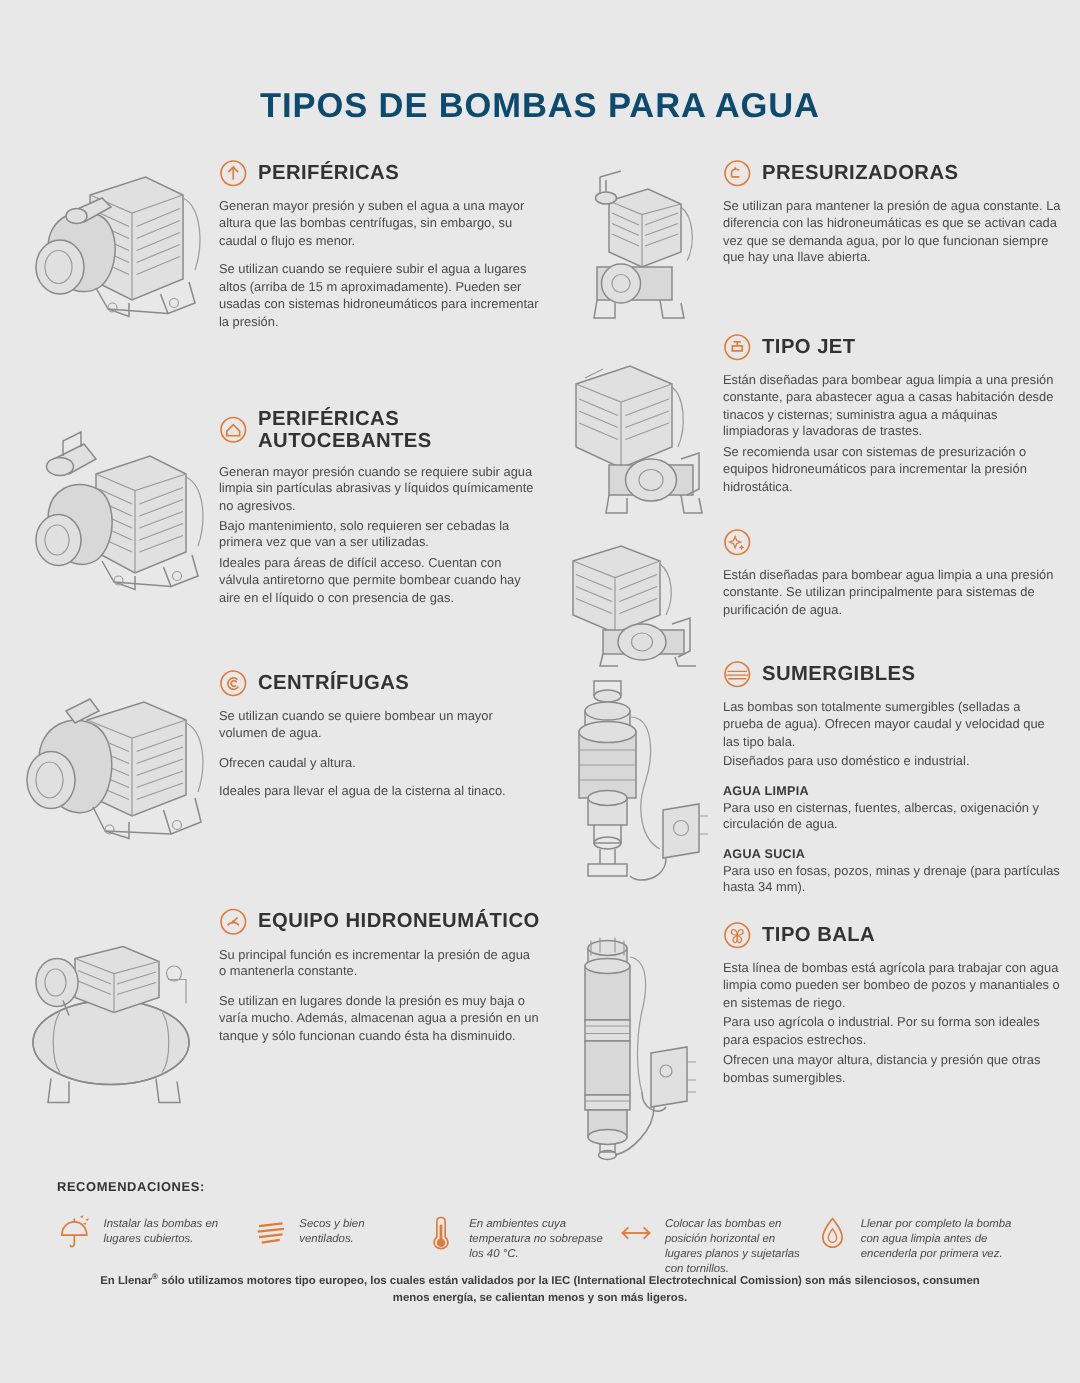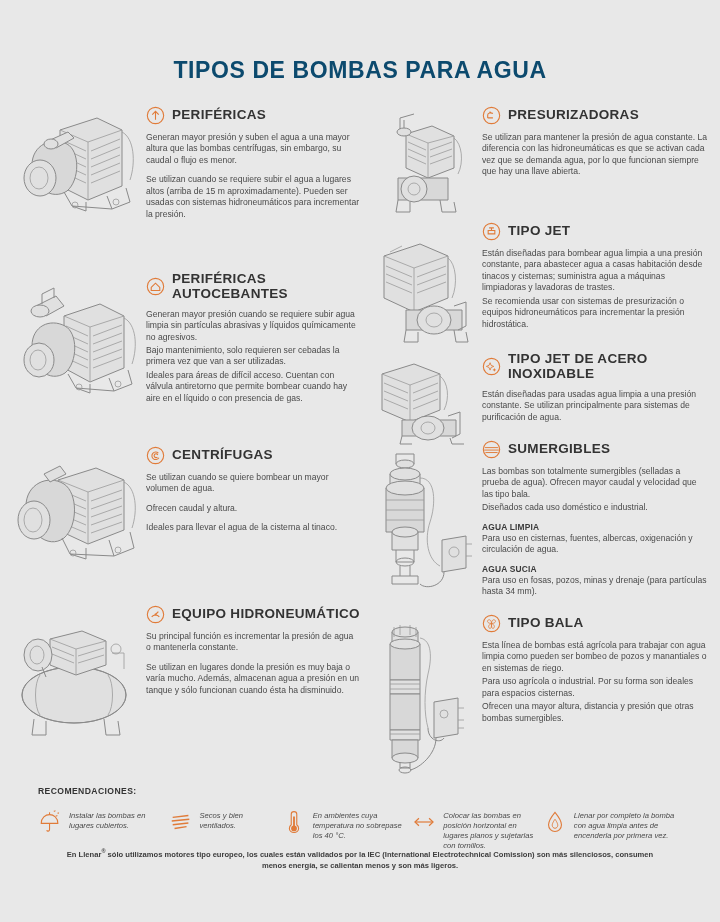--- a/index.html
+++ b/index.html
@@ -380,24 +380,23 @@
             </g>
           </svg>
         </div>
         <div class="txt">
           <div class="head">
             <svg class="hicon" viewBox="0 0 20 20">
               <circle class="icn" cx="10" cy="10" r="8.6"></circle>
               <path class="icn" d="M8.5 6 L9.6 8.8 L12.4 9.9 L9.6 11 L8.5 13.8 L7.4 11 L4.6 9.9 L7.4 8.8 Z" style="stroke-width:0.9"></path>
               <path class="icnf" d="M13 11.6 L13.6 13 L15 13.6 L13.6 14.2 L13 15.6 L12.4 14.2 L11 13.6 L12.4 13 Z"></path>
             </svg>
-            <h2>TIPO JET DE ACERO INOXIDABLE</h2>
-          </div>
-          <div class="body">
-            <p>Están diseñadas para usadas agua limpia a una presión constante. Se utilizan principalmente para sistemas de purificación de agua.</p>
+          </div>
+          <div class="body">
+            <p>Están diseñadas para bombear agua limpia a una presión constante. Se utilizan principalmente para sistemas de purificación de agua.</p>
           </div>
         </div>
       </div>
 
       <div class="entry" style="height:170px;">
         <div class="art">
           <svg width="108" height="160" viewBox="0 0 108 160">
             <g>
               <path class="ln" d="M26 20 L26 10 L44 10 L44 20"></path>
               <ellipse class="fillg" cx="35" cy="20" rx="9" ry="4"></ellipse>
@@ -423,21 +422,21 @@
         <div class="txt">
           <div class="head">
             <svg class="hicon" viewBox="0 0 20 20">
               <circle class="icn" cx="10" cy="10" r="8.6"></circle>
               <path class="icn" d="M3.2 8 L16.8 8 M2.2 10.6 L17.8 10.6 M3.6 13.2 L16.4 13.2" style="stroke-width:1"></path>
             </svg>
             <h2>SUMERGIBLES</h2>
           </div>
           <div class="body">
             <p class="tight">Las bombas son totalmente sumergibles (selladas a prueba de agua). Ofrecen mayor caudal y velocidad que las tipo bala.</p>
-            <p>Diseñados cada uso doméstico e industrial.</p>
+            <p>Diseñados para uso doméstico e industrial.</p>
             <div class="sub">AGUA LIMPIA</div>
             <p>Para uso en cisternas, fuentes, albercas, oxigenación y circulación de agua.</p>
             <div class="sub">AGUA SUCIA</div>
             <p>Para uso en fosas, pozos, minas y drenaje (para partículas hasta 34 mm).</p>
           </div>
         </div>
       </div>
 
       <div class="entry" style="height:150px;justify-content:flex-end;">
         <div class="art">
@@ -472,21 +471,21 @@
               <circle class="icn" cx="10" cy="10" r="8.6"></circle>
               <path class="icn" d="M10 10 C10 6 7 5 6 7 C5 9 8 10 10 10 Z" style="stroke-width:0.85"></path>
               <path class="icn" d="M10 10 C10 6 13 5 14 7 C15 9 12 10 10 10 Z" style="stroke-width:0.85"></path>
               <path class="icn" d="M10 10 C7 11 6 14 8 15 C10 16 10 12.5 10 10 Z" style="stroke-width:0.85"></path>
               <path class="icn" d="M10 10 C13 11 14 14 12 15 C10 16 10 12.5 10 10 Z" style="stroke-width:0.85"></path>
             </svg>
             <h2>TIPO BALA</h2>
           </div>
           <div class="body">
             <p class="tight">Esta línea de bombas está agrícola para trabajar con agua limpia como pueden ser bombeo de pozos y manantiales o en sistemas de riego.</p>
-            <p class="tight">Para uso agrícola o industrial. Por su forma  son ideales para espacios cisternas.</p>
+            <p class="tight">Para uso agrícola o industrial. Por su forma  son ideales para espacios estrechos.</p>
             <p>Ofrecen una mayor altura, distancia y presión que otras bombas sumergibles.</p>
           </div>
         </div>
       </div>
 
     </div>
   </div>
 
   <div class="recs">
     <div class="recs-title">RECOMENDACIONES:</div>

